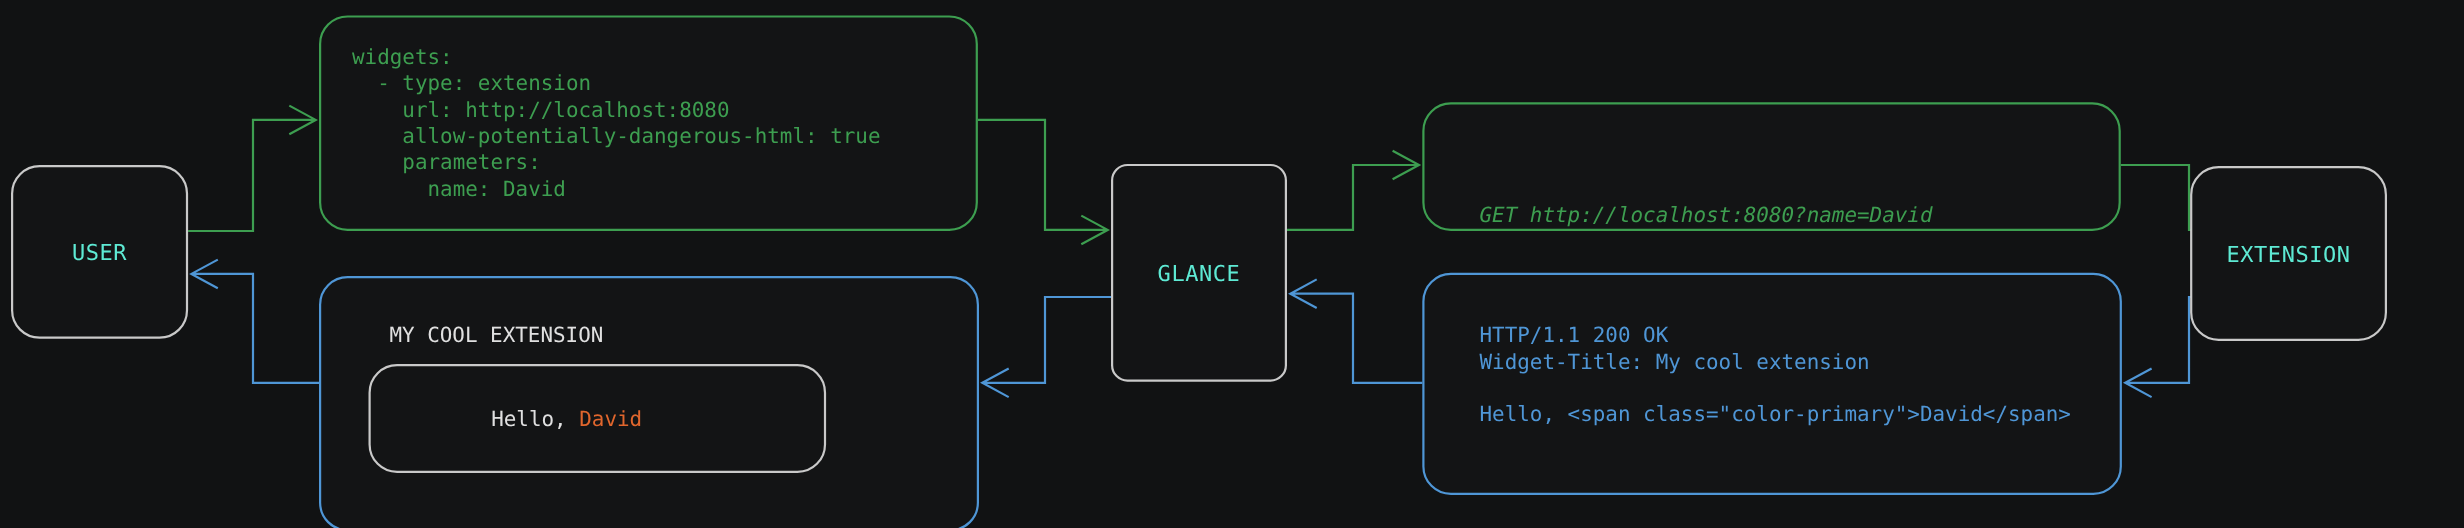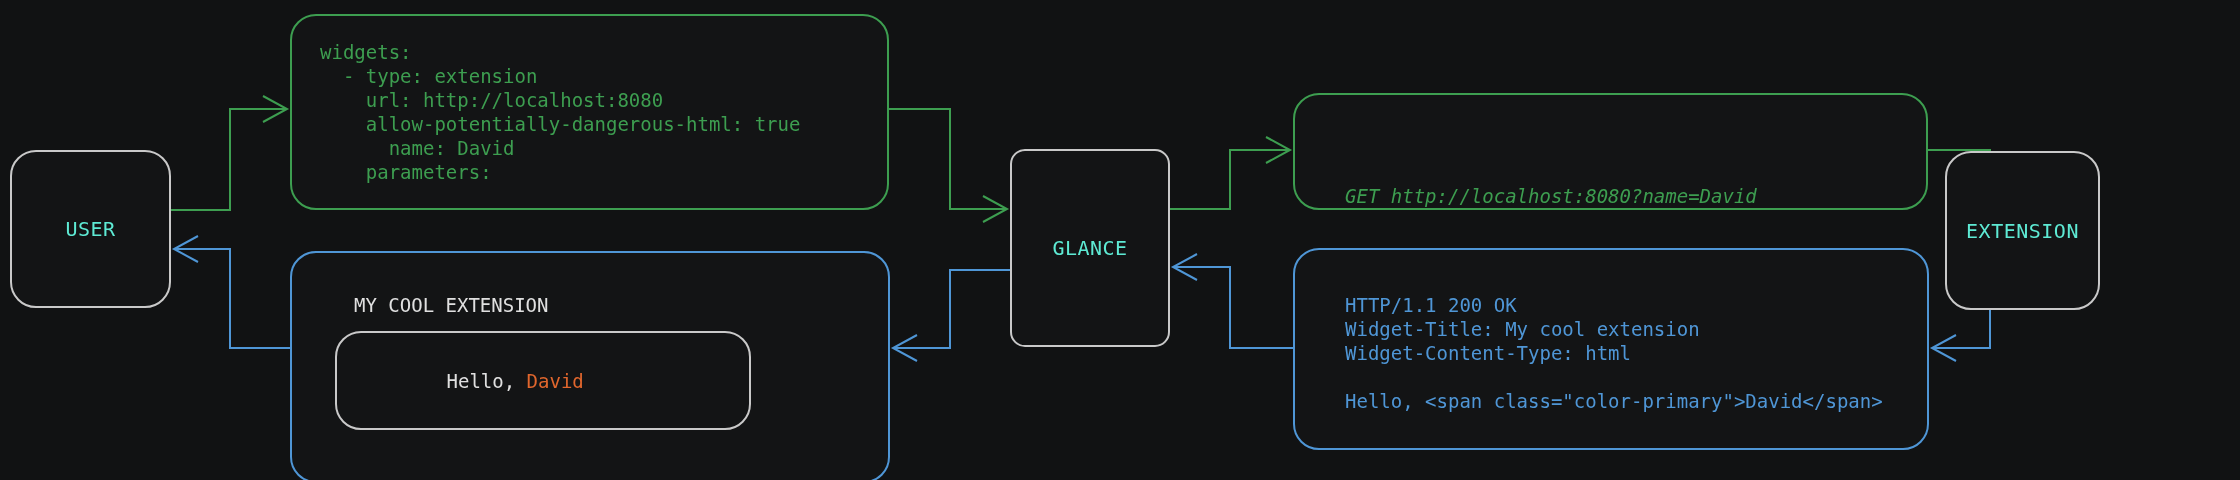--- a/index.html
+++ b/index.html
@@ -119,46 +119,45 @@
   </svg>
 
   <div class="node" style="left:10px; top:150px; width:161px; height:158px;">
     <span class="node-label">USER</span>
   </div>
 
   <div class="node" style="left:1010px; top:149px; width:160px; height:198px;border-radius:15px;">
     <span class="node-label">GLANCE</span>
   </div>
 
-  <div class="node" style="left:1945px; top:151px; width:155px; height:159px;align-items:center;">
+  <div class="node" style="left:1991px; top:151px; width:179px; height:159px;align-items:center;">
     <span class="node-label">EXTENSION</span>
   </div>
 
   <div class="big-box border-green" style="left:290px; top:14px; width:599px; height:196px;">
     <div class="code-block text-green" style="left:28px; top:24px;">
       <div class="code-line">widgets:</div>
       <div class="code-line">  - type: extension</div>
       <div class="code-line">    url: http://localhost:8080</div>
       <div class="code-line">    allow-potentially-dangerous-html: true</div>
+      <div class="code-line">    parameters:</div>
       <div class="code-line">      name: David</div>
-      <div class="code-line">    parameters:</div>
     </div>
   </div>
 
   <div class="big-box border-green" style="left:1293px; top:93px; width:635px; height:117px;">
     <div class="request-box-inner">
       <div class="code-block text-green" style="position:static;">GET http://localhost:8080?name=David</div>
     </div>
   </div>
 
   <div class="big-box border-blue" style="left:1293px; top:248px; width:636px; height:202px;">
     <div class="code-block text-blue" style="left:50px; top:43px;">
       <div class="code-line">HTTP/1.1 200 OK</div>
       <div class="code-line">Widget-Title: My cool extension</div>
-      <div class="code-line">Widget-Content-Type: html</div>
       <div class="code-line"></div>
       <div class="code-line">Hello, &lt;span class="color-primary"&gt;David&lt;/span&gt;</div>
     </div>
   </div>
 
   <div class="big-box border-blue" style="left:290px; top:251px; width:600px; height:232px;">
     <div class="widget-title">MY COOL EXTENSION</div>
     <div class="widget-inner-box">
       <div class="hello-line">
         <span class="text-white">Hello, </span><span class="text-orange">David</span>

